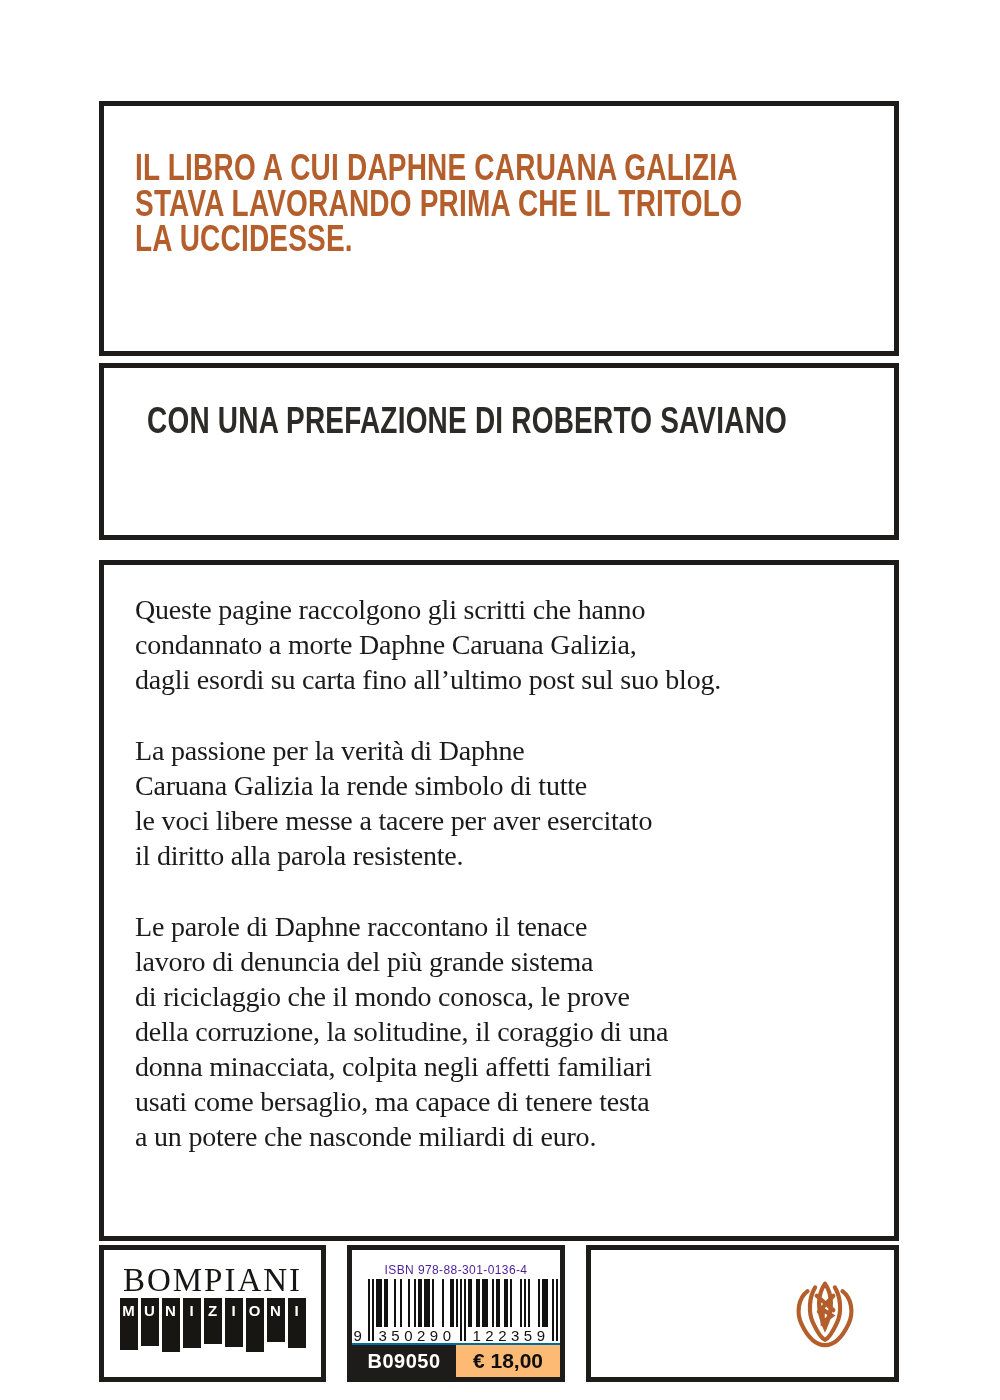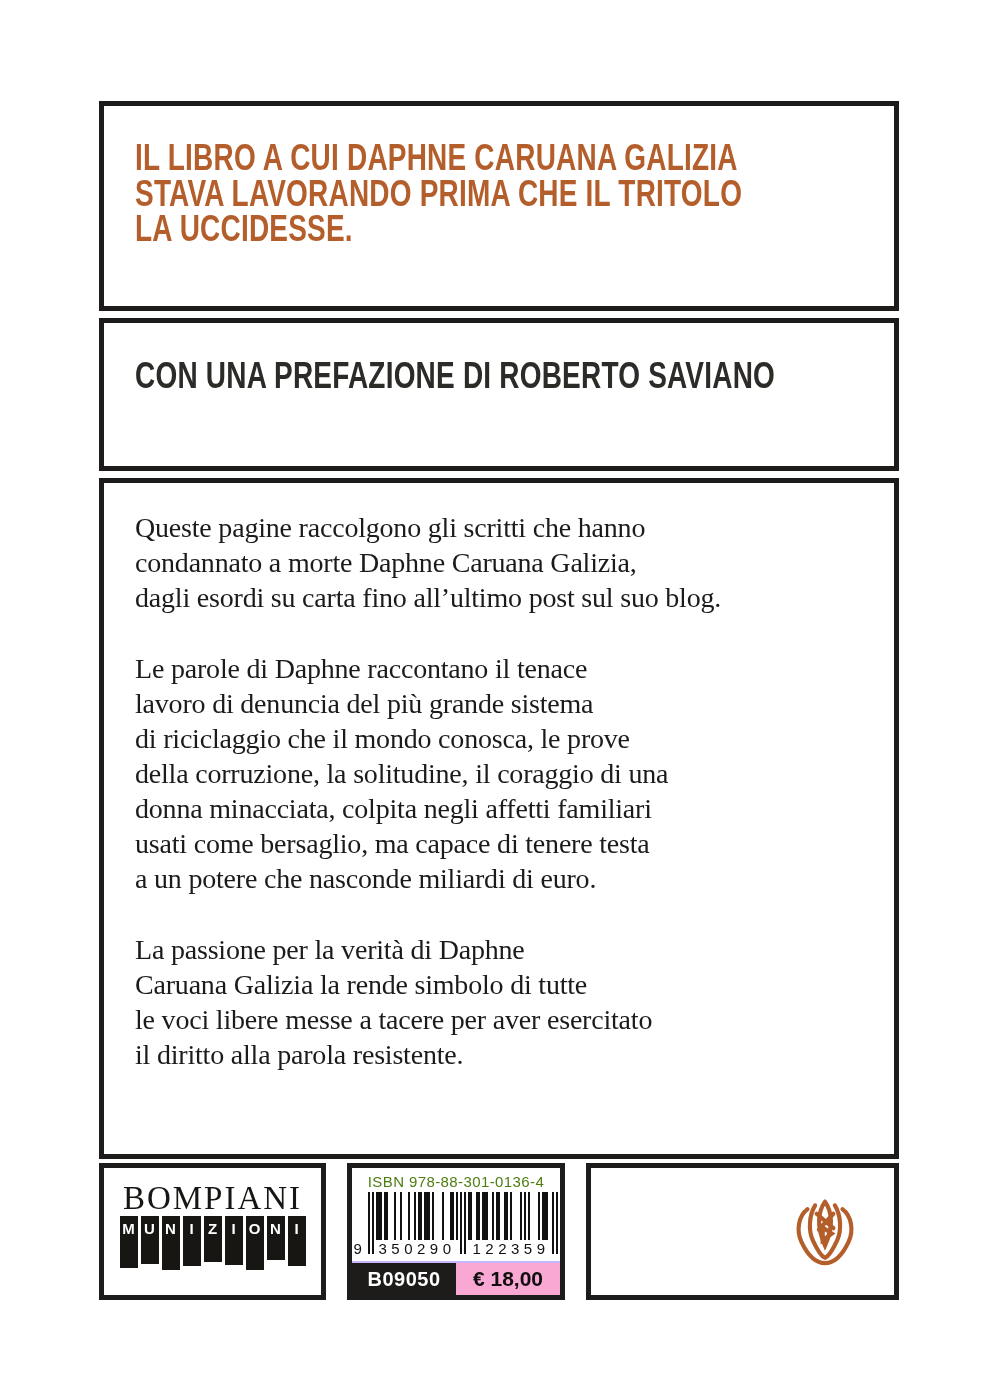--- a/index.html
+++ b/index.html
@@ -15,22 +15,22 @@
     font-family:"Liberation Sans",sans-serif;
     overflow:hidden;
   }
   .column{
     position:absolute;left:99px;top:101px;width:800px;
   }
   .box{
     border:5px solid var(--ink);
     background:#fff;
   }
-  .box-tagline{height:210px;margin-bottom:7px;padding:33px 28px 0 31px;}
-  .box-preface{height:153px;margin-bottom:7px;padding:34px 28px 0 31px;}
+  .box-tagline{height:255px;margin-bottom:7px;padding:43px 28px 0 31px;}
+  .box-preface{height:177px;margin-bottom:20px;padding:34px 28px 0 43px;}
   .box-synopsis{height:681px;margin-bottom:4px;padding:27px 28px 8px 31px;}
   .condensed{
     font-weight:bold;
     transform:scaleY(1.33);
     transform-origin:left top;
     letter-spacing:.2px;
     white-space:pre-line;
   }
   .tagline-text{
     color:var(--accent);
@@ -69,48 +69,48 @@
     display:flex;gap:3px;align-items:flex-start;
   }
   .mbar{
     width:18px;background:#171613;color:#fff;
     display:flex;justify-content:center;
     font-weight:bold;font-size:15px;
     padding-top:4px;
   }
   
   .isbn-line{
-    margin-top:5px;
-    font-size:15px;letter-spacing:.4px;color:#4d7c0f;
+    margin-top:13px;
+    font-size:12px;letter-spacing:.4px;color:#4c1d95;
     white-space:nowrap;
   }
   .barcode-wrap{position:relative;width:204px;height:64px;margin-top:2px;}
   .barcode-wrap svg{position:absolute;left:14px;top:0;}
   .ean-digits span{
     position:absolute;bottom:-1px;
     font-size:15px;color:#111;
     letter-spacing:4.5px;
     text-align:center;
     font-family:"Liberation Sans",sans-serif;
   }
   .ean-first{left:-2px;width:16px;letter-spacing:0;}
   .ean-g1{left:21px;width:84px;}
   .ean-g2{left:115px;width:84px;}
   .price-strip{
     position:absolute;left:0;right:0;bottom:0;height:34px;
-    border-top:2px solid #c4b5fd;
+    border-top:2px solid #0369a1;
     display:flex;
   }
   .code-box{
     width:50%;background:#1d1c1a;color:#fff;
     display:flex;align-items:center;justify-content:center;
     font-weight:bold;font-size:20px;letter-spacing:.5px;
   }
   .price-box{
-    width:50%;background:#f9a8d4;color:#0f0f0f;
+    width:50%;background:#fdba74;color:#0f0f0f;
     display:flex;align-items:center;justify-content:center;
     font-weight:bold;font-size:21px;
   }
 </style>
 </head>
 <body>
 
 <div class="page">
   <div class="column">
 
@@ -121,31 +121,31 @@
     </section>
 
     <section class="box box-preface">
       <div class="condensed preface-text">CON UNA PREFAZIONE DI ROBERTO SAVIANO</div>
     </section>
 
     <section class="box box-synopsis synopsis">
       <p>Queste pagine raccolgono gli scritti che hanno
 condannato a morte Daphne Caruana Galizia,
 dagli esordi su carta fino all’ultimo post sul suo blog.</p>
+      <p>La passione per la verità di Daphne
+Caruana Galizia la rende simbolo di tutte
+le voci libere messe a tacere per aver esercitato
+il diritto alla parola resistente.</p>
       <p>Le parole di Daphne raccontano il tenace
 lavoro di denuncia del più grande sistema
 di riciclaggio che il mondo conosca, le prove
 della corruzione, la solitudine, il coraggio di una
 donna minacciata, colpita negli affetti familiari
 usati come bersaglio, ma capace di tenere testa
 a un potere che nasconde miliardi di euro.</p>
-      <p>La passione per la verità di Daphne
-Caruana Galizia la rende simbolo di tutte
-le voci libere messe a tacere per aver esercitato
-il diritto alla parola resistente.</p>
     </section>
 
     <div class="bottom-row">
 
       <div class="cell cell-logo">
         <div class="bompiani-word">BOMPIANI</div>
         <div class="munizioni-bars">
             <div class="mbar" style="height: 52px;">M</div>
             <div class="mbar" style="height: 48px;">U</div>
             <div class="mbar" style="height: 54px;">N</div>

